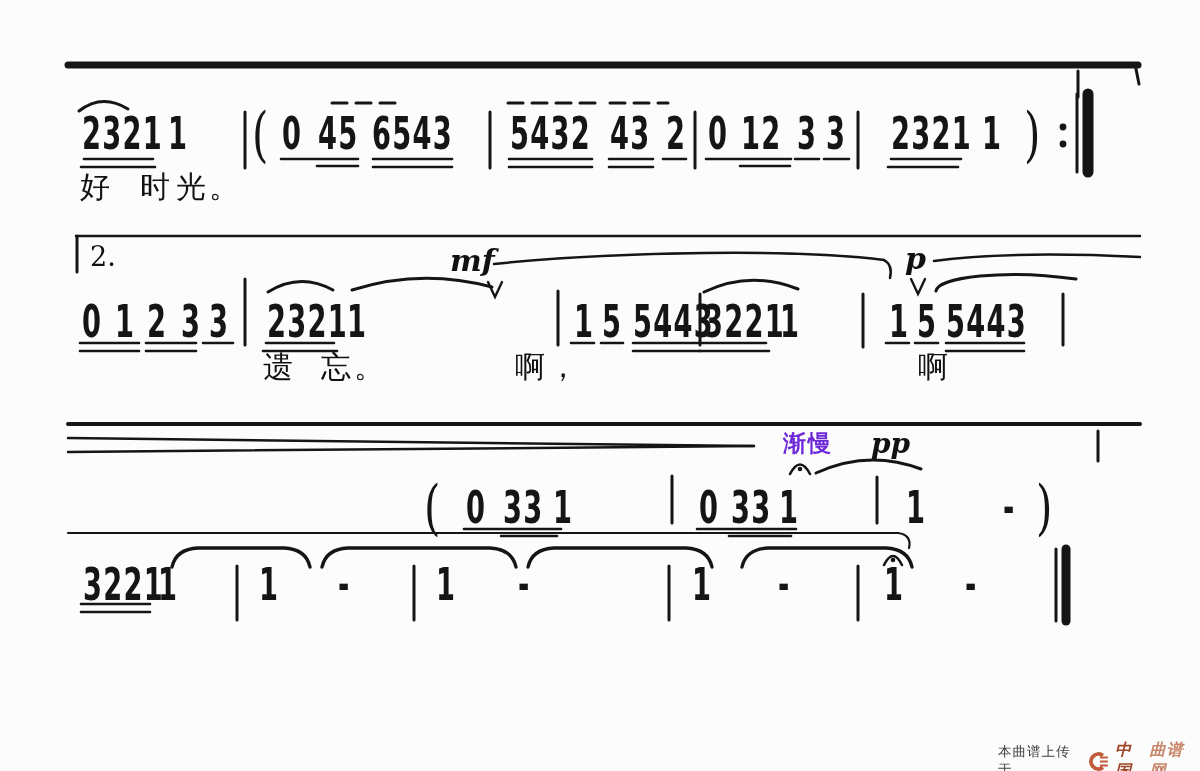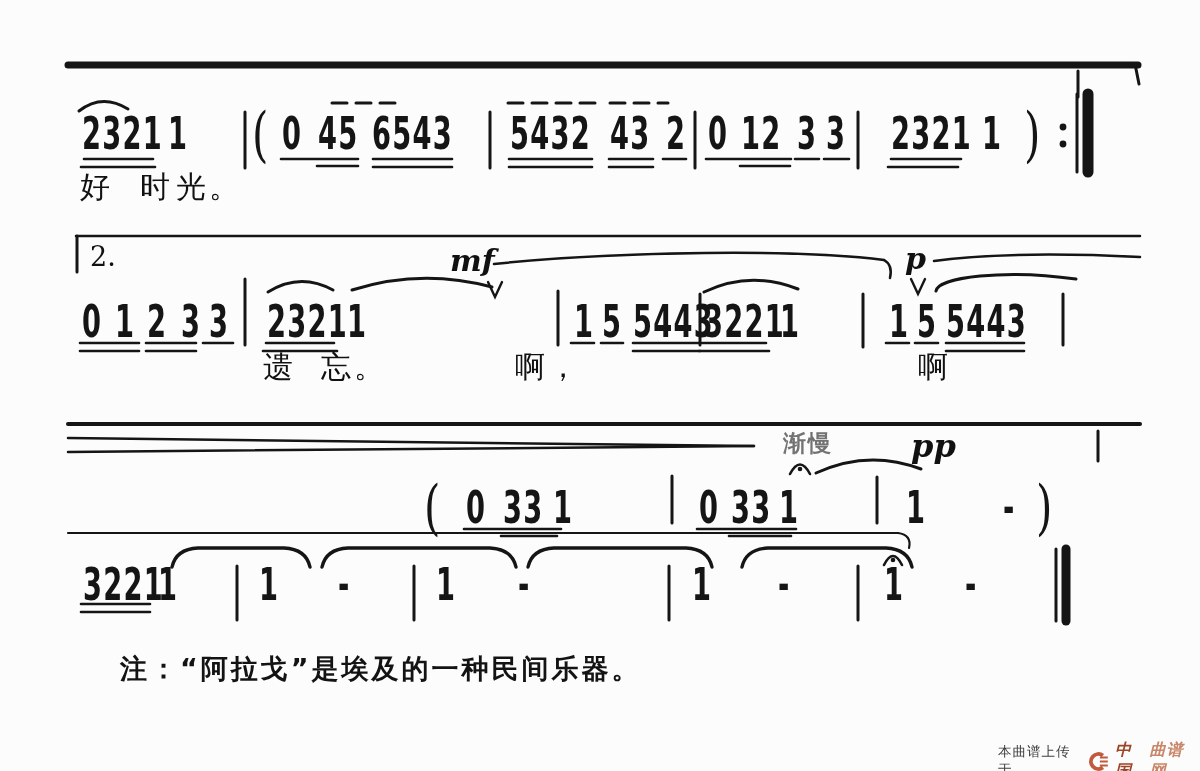--- a/index.html
+++ b/index.html
@@ -5,21 +5,21 @@
   html,body{margin:0;padding:0;background:#e8e8e8;}
   #page{position:relative;width:1200px;height:771px;background:#fcfcfc;overflow:hidden;
         font-family:"DejaVu Sans",sans-serif;color:#141414;}
   .num{position:absolute;font-family:"DejaVu Sans",sans-serif;font-weight:bold;font-size:44px;
        line-height:1;letter-spacing:2px;color:#151515;transform:scaleX(.62);transform-origin:0 0;white-space:pre;}
   .paren{position:absolute;font-family:"DejaVu Serif",serif;font-weight:400;font-size:60px;line-height:1;
        color:#151515;transform:scaleX(.7);transform-origin:0 0;}
   .lyr{position:absolute;font-size:30px;line-height:1;color:#111;white-space:pre;letter-spacing:3px;}
   .dyn{position:absolute;font-family:"DejaVu Serif",serif;font-style:italic;font-weight:bold;
        font-size:30px;line-height:1;color:#111;}
-  .tempo{position:absolute;font-size:23px;line-height:1;font-weight:bold;color:#737373;letter-spacing:2px;}
+  .tempo{position:absolute;font-size:23px;line-height:1;font-weight:bold;color:#6d28d9;letter-spacing:2px;}
   .volta{position:absolute;font-family:"DejaVu Serif",serif;font-size:27px;line-height:1;color:#111;}
   .note-text{position:absolute;font-size:27px;line-height:1.25;color:#131313;letter-spacing:3px;font-weight:bold;}
   svg.overlay{position:absolute;left:0;top:0;width:1200px;height:771px;}
   .wm{position:absolute;left:998px;top:740px;display:flex;align-items:center;gap:5px;}
   .wm-prefix{font-size:13.5px;color:#3e3e3e;letter-spacing:1px;}
   .wm-site-bold{font-size:16px;font-weight:bold;font-style:italic;color:#9c4527;letter-spacing:1px;}
   .wm-site-light{font-size:16px;font-weight:bold;font-style:italic;color:#c8876a;letter-spacing:1px;}
 </style>
 </head>
 <body>
@@ -196,21 +196,21 @@
   <span class="num" style="left:889px;top:300px">1</span>
   <span class="num" style="left:917px;top:300px">5</span>
   <span class="num" style="left:946px;top:300px">5443</span>
 
   <span class="lyr" style="left:263px;top:352px">遗</span>
   <span class="lyr" style="left:321px;top:352px">忘。</span>
   <span class="lyr" style="left:515px;top:352px">啊，</span>
   <span class="lyr" style="left:918px;top:352px">啊</span>
 
   <span class="tempo" style="left:783px;top:432px">渐慢</span>
-  <span class="dyn" style="left:911px;top:430px;font-size:32px">pp</span>
+  <span class="dyn" style="left:871px;top:430px;font-size:28px">pp</span>
 
   <span class="paren" style="left:424px;top:477px">(</span>
   <span class="num" style="left:466px;top:486px">0</span>
   <span class="num" style="left:503px;top:486px">33</span>
   <span class="num" style="left:553px;top:486px">1</span>
   <span class="num" style="left:699px;top:486px">0</span>
   <span class="num" style="left:731px;top:486px">33</span>
   <span class="num" style="left:779px;top:486px">1</span>
   <span class="num" style="left:906px;top:486px">1</span>
   <span class="num" style="left:1003px;top:486px">-</span>
@@ -220,21 +220,20 @@
   <span class="num" style="left:158px;top:563px">1</span>
   <span class="num" style="left:259px;top:563px">1</span>
   <span class="num" style="left:338px;top:563px">-</span>
   <span class="num" style="left:436px;top:563px">1</span>
   <span class="num" style="left:518px;top:563px">-</span>
   <span class="num" style="left:692px;top:563px">1</span>
   <span class="num" style="left:778px;top:563px">-</span>
   <span class="num" style="left:884px;top:563px">1</span>
   <span class="num" style="left:965px;top:563px">-</span>
 
-  <span class="note-text" style="left:120px;top:652px">注：“阿拉戈”是埃及的一种民间乐器。</span>
 
   <div class="wm">
     <span class="wm-prefix">本曲谱上传于</span>
     <svg width="21" height="19" viewBox="0 0 21 19">
       <path d="M14,3.5 A7.5,7.5 0 1 0 14,15.5" fill="none" stroke="#bf5a3c" stroke-width="4"></path>
       <path d="M11,5.5 H19 M11,9.5 H19 M11,13.5 H19" stroke="#bf5a3c" stroke-width="2" fill="none"></path>
     </svg>
     <span class="wm-site-bold">中国</span>
     <span class="wm-site-light" style="margin-left:-4px">曲谱网</span>
   </div>

